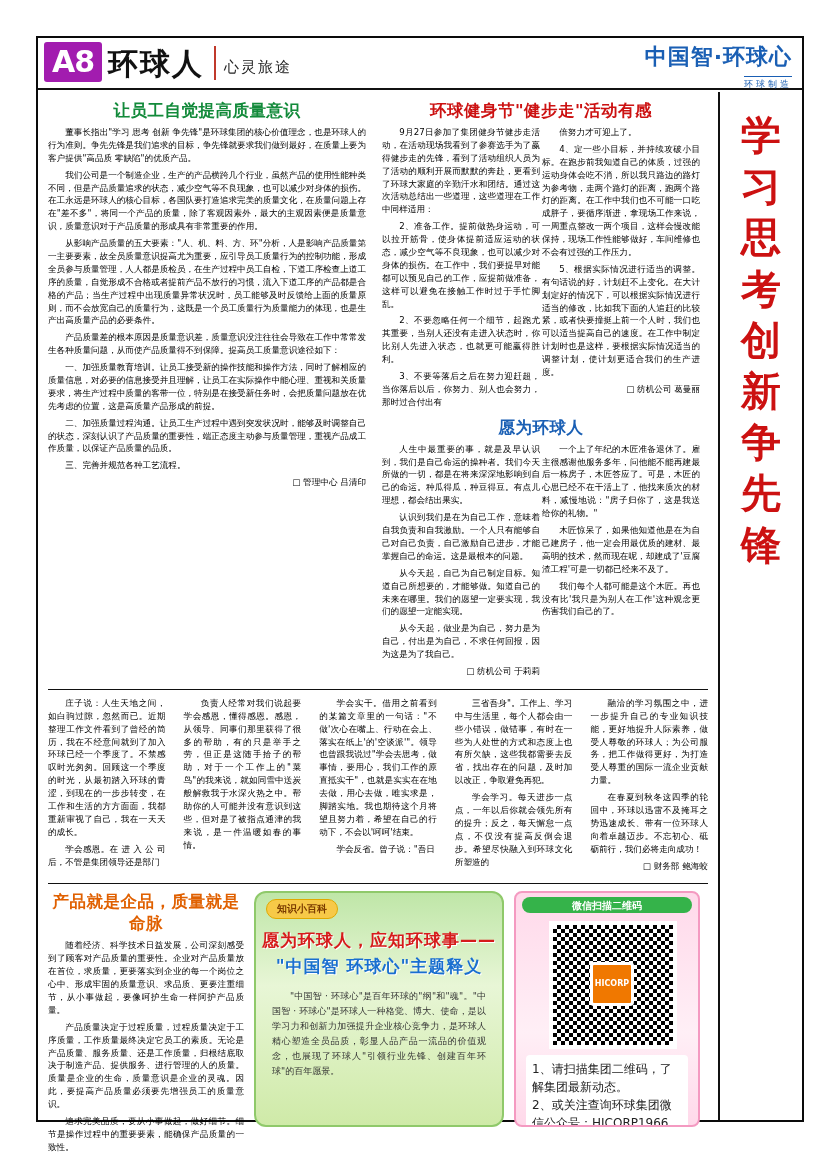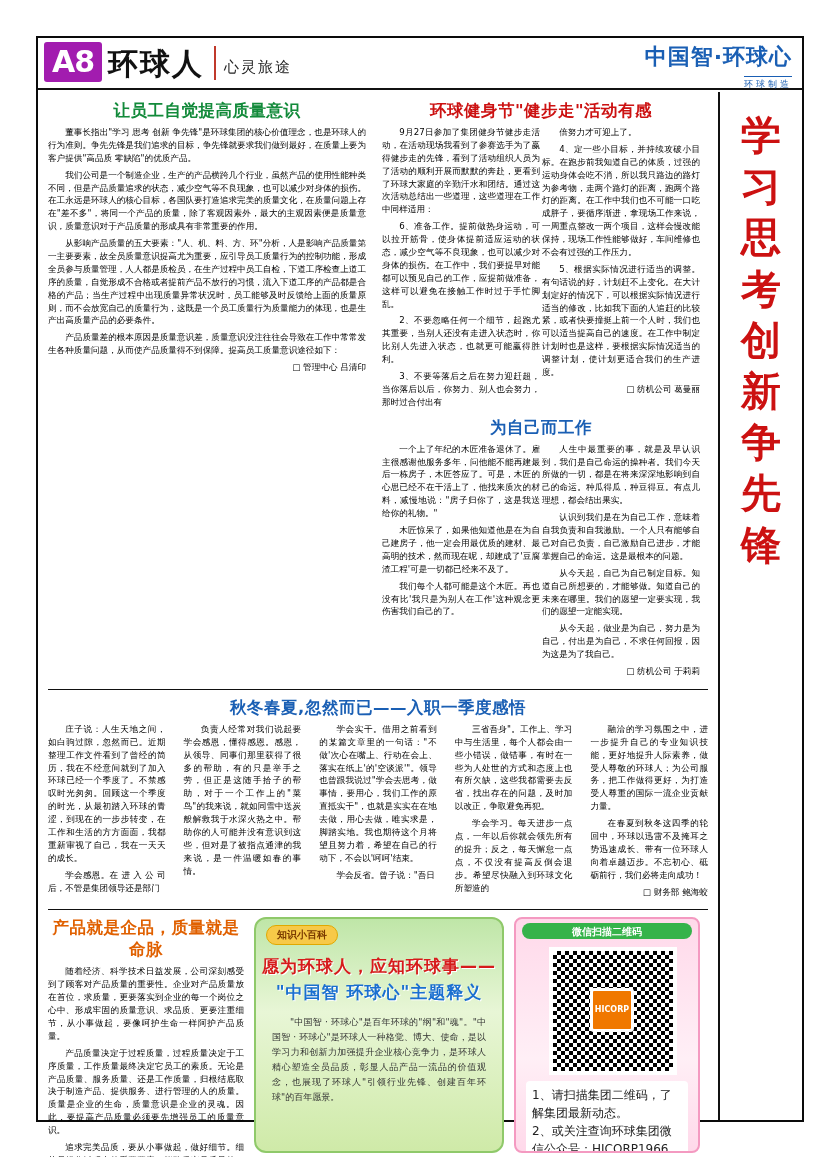--- a/index.html
+++ b/index.html
@@ -198,62 +198,64 @@
   <div class="body">
 
     <div class="topwrap">
 
       <div class="topleft">
         <div class="hl green">让员工自觉提高质量意识</div>
         <p class="t">董事长指出"学习 思考 创新 争先锋"是环球集团的核心价值理念，也是环球人的行为准则。争先先锋是我们追求的目标，争先锋就要求我们做到最好，在质量上要为客户提供"高品质 零缺陷"的优质产品。</p>
         <p class="t">我们公司是一个制造企业，生产的产品横跨几个行业，虽然产品的使用性能种类不同，但是产品质量追求的状态，减少空气等不良现象，也可以减少对身体的损伤。在工永远是环球人的核心目标，各国队要打造追求完美的质量文化，在质量问题上存在"差不多"，将同一个产品的质量，除了客观因素外，最大的主观因素便是质量意识，质量意识对于产品质量的形成具有非常重要的作用。</p>
         <p class="t">从影响产品质量的五大要素："人、机、料、方、环"分析，人是影响产品质量第一主要要素，故全员质量意识提高尤为重要，应引导员工质量行为的控制功能，形成全员参与质量管理，人人都是质检员，在生产过程中员工自检，下道工序检查上道工序的质量，自觉形成不合格或者提前产品不放行的习惯，流入下道工序的产品都是合格的产品；当生产过程中出现质量异常状况时，员工能够及时反馈给上面的质量原则，而不会放宽自己的质量行为，这既是一个员工质量行为质量能力的体现，也是生产出高质量产品的必要条件。</p>
         <p class="t">产品质量差的根本原因是质量意识差，质量意识没注往往会导致在工作中常常发生各种质量问题，从而使产品质量得不到保障。提高员工质量意识途径如下：</p>
+        <p class="t">一、加强质量教育培训。让员工接受新的操作技能和操作方法，同时了解相应的质量信息，对必要的信息接受并且理解，让员工在实际操作中能心理、重视和关质量要求，将生产过程中质量的客带一位，特别是在接受新任务时，会把质量问题放在优先考虑的位置，这是高质量产品形成的前提。</p>
+        <p class="t">二、加强质量过程沟通。让员工生产过程中遇到突发状况时，能够及时调整自己的状态，深刻认识了产品质量的重要性，端正态度主动参与质量管理，重视产品成工作质量，以保证产品质量的品质。</p>
+        <p class="t">三、完善并规范各种工艺流程。</p>
         <p class="t sign">□ 管理中心 吕清印</p>
       </div>
 
       <div class="topright">
         <div class="hl red">环球健身节"健步走"活动有感</div>
         <div class="cols2">
           <div class="col">
             <p class="t">9月27日参加了集团健身节健步走活动，在活动现场我看到了参赛选手为了赢得健步走的先锋，看到了活动组织人员为了活动的顺利开展而默默的奔赴，更看到了环球大家庭的辛勤汗水和团结。通过这次活动总结出一些道理，这些道理在工作中同样适用：</p>
-            <p class="t">6、准备工作。提前做热身运动，可以拉开筋骨，使身体提前适应运动的状态，减少空气等不良现象，也可以减少对身体的损伤。在工作中，我们要提早对能都可以预见自己的工作，应提前做准备，这样可以避免在接触工作时过于手忙脚乱。</p>
+            <p class="t">2、准备工作。提前做热身运动，可以拉开筋骨，使身体提前适应运动的状态，减少空气等不良现象，也可以减少对身体的损伤。在工作中，我们要提早对能都可以预见自己的工作，应提前做准备，这样可以避免在接触工作时过于手忙脚乱。</p>
             <p class="t">2、不要忽略任何一个细节，起跑尤其重要，当别人还没有走进入状态时，你比别人先进入状态，也就更可能赢得胜利。</p>
             <p class="t">3、不要等落后之后在努力迎赶超，当你落后以后，你努力、别人也会努力，那时过合付出有</p>
           </div>
           <div class="col">
             <p class="t">倍努力才可迎上了。</p>
             <p class="t">4、定一些小目标，并持续攻破小目标。在跑步前我知道自己的体质，过强的运动身体会吃不消，所以我只路边的路灯为参考物，走两个路灯的距离，跑两个路灯的距离。在工作中我们也不可能一口吃成胖子，要循序渐进，拿现场工作来说，一周重点整改一两个项目，这样会慢改能保持，现场工作性能够做好，车间维修也不会有过强的工作压力。</p>
             <p class="t">5、根据实际情况进行适当的调整。有句话说的好，计划赶不上变化。在大计划定好的情况下，可以根据实际情况进行适当的修改，比如我下面的人追赶的比较紧，或者快要撞挺上前一个人时，我们也可以适当提高自己的速度。在工作中制定计划时也是这样，要根据实际情况适当的调整计划，使计划更适合我们的生产进度。</p>
             <p class="t sign">□ 纺机公司 葛曼丽</p>
           </div>
         </div>
 
-        <div class="hl blue" style="margin-top:4px;">为自己而工作</div>
+        <div class="hl blue" style="margin-top:4px;">愿为环球人</div>
         <div class="cols2">
-          <div class="col">
-            <p class="t">一个上了年纪的木匠准备退休了。雇主很感谢他服务多年，问他能不能再建最后一栋房子，木匠答应了。可是，木匠的心思已经不在干活上了，他找来质次的材料，减慢地说："房子归你了，这是我送给你的礼物。"</p>
-            <p class="t">木匠惊呆了，如果他知道他是在为自己建房子，他一定会用最优质的建材、最高明的技术，然而现在呢，却建成了'豆腐渣工程'可是一切都已经来不及了。</p>
-            <p class="t">我们每个人都可能是这个木匠。再也没有比'我只是为别人在工作'这种观念更伤害我们自己的了。</p>
-          </div>
           <div class="col">
             <p class="t">人生中最重要的事，就是及早认识到，我们是自己命运的操种者。我们今天所做的一切，都是在将来深深地影响到自己的命运。种瓜得瓜，种豆得豆。有点儿理想，都会结出果实。</p>
             <p class="t">认识到我们是在为自己工作，意味着自我负责和自我激励。一个人只有能够自己对自己负责，自己激励自己进步，才能掌握自己的命运。这是最根本的问题。</p>
             <p class="t">从今天起，自己为自己制定目标。知道自己所想要的，才能够做。知道自己的未来在哪里。我们的愿望一定要实现，我们的愿望一定能实现。</p>
             <p class="t">从今天起，做业是为自己，努力是为自己，付出是为自己，不求任何回报，因为这是为了我自己。</p>
             <p class="t sign">□ 纺机公司 于莉莉</p>
           </div>
+          <div class="col">
+            <p class="t">一个上了年纪的木匠准备退休了。雇主很感谢他服务多年，问他能不能再建最后一栋房子，木匠答应了。可是，木匠的心思已经不在干活上了，他找来质次的材料，减慢地说："房子归你了，这是我送给你的礼物。"</p>
+            <p class="t">木匠惊呆了，如果他知道他是在为自己建房子，他一定会用最优质的建材、最高明的技术，然而现在呢，却建成了'豆腐渣工程'可是一切都已经来不及了。</p>
+            <p class="t">我们每个人都可能是这个木匠。再也没有比'我只是为别人在工作'这种观念更伤害我们自己的了。</p>
+          </div>
         </div>
       </div>
     </div>
 
     <div class="divline"></div>
 
     <div>
-      <div class="hl blue">秋冬春夏,忽然而已——入职一季度感悟</div>
       <div class="cols4 quad">
         <div class="col">
           <p class="t">庄子说：人生天地之间，如白驹过隙，忽然而已。近期整理工作文件看到了曾经的简历，我在不经意间就到了加入环球已经一个季度了。不禁感叹时光匆匆。回顾这一个季度的时光，从最初踏入环球的青涩，到现在的一步步转变，在工作和生活的方方面面，我都重新审视了自己，我在一天天的成长。</p>
           <p class="t">学会感恩。在 进 入 公 司后，不管是集团领导还是部门</p>
         </div>
         <div class="col">
           <p class="t">负责人经常对我们说起要学会感恩，懂得感恩。感恩，从领导、同事们那里获得了很多的帮助，有的只是举手之劳，但正是这随手拾子的帮助，对于一个工作上的"菜鸟"的我来说，就如同雪中送炭般解救我于水深火热之中。帮助你的人可能并没有意识到这些，但对是了被指点通津的我来说，是一件温暖如春的事情。</p>
         </div>
         <div class="col">
           <p class="t">学会实干。借用之前看到的某篇文章里的一句话："不做'次心在嘴上、行动在会上、落实在纸上'的'空谈派'"。领导也曾跟我说过"学会去思考，做事情，要用心，我们工作的原直抵实干"，也就是实实在在地去做，用心去做，唯实求是，脚踏实地。我也期待这个月将望且努力着，希望在自己的行动下，不会以'呵呵'结束。</p>

